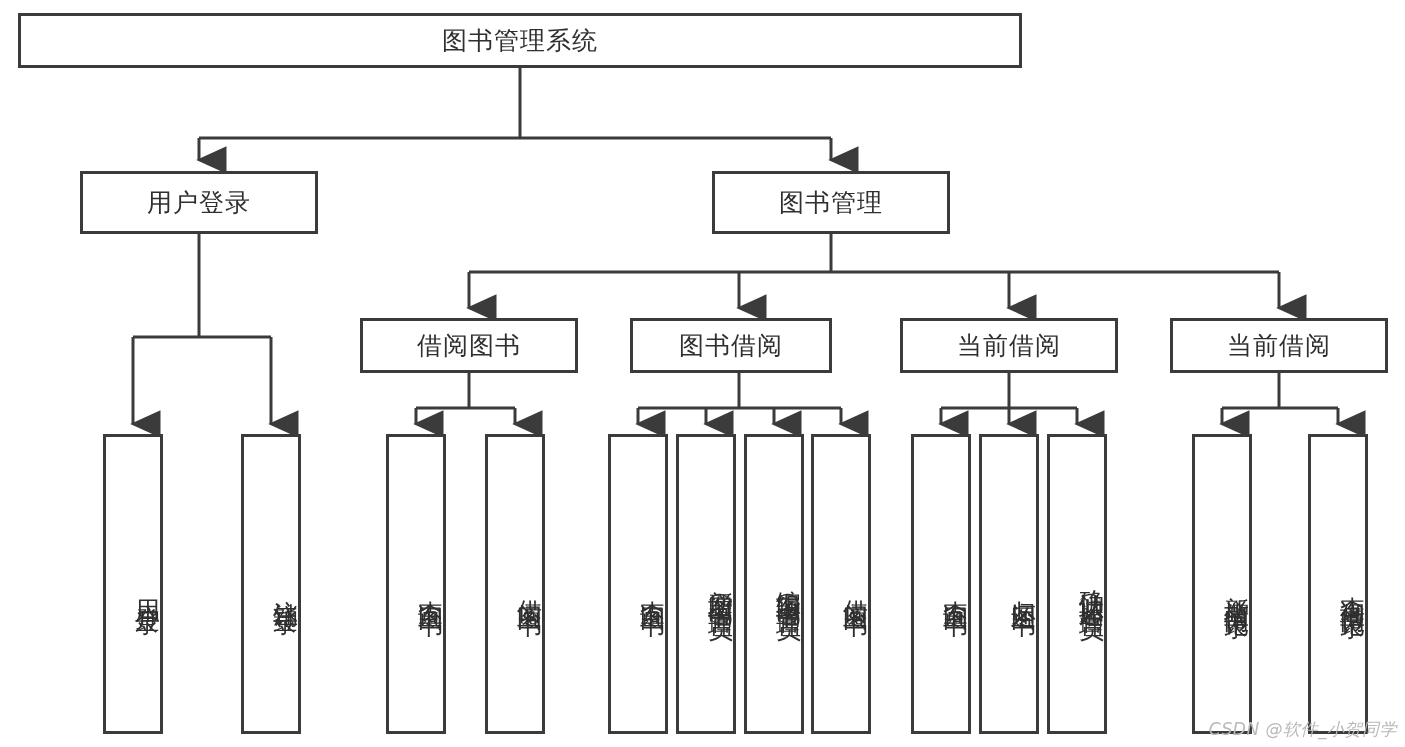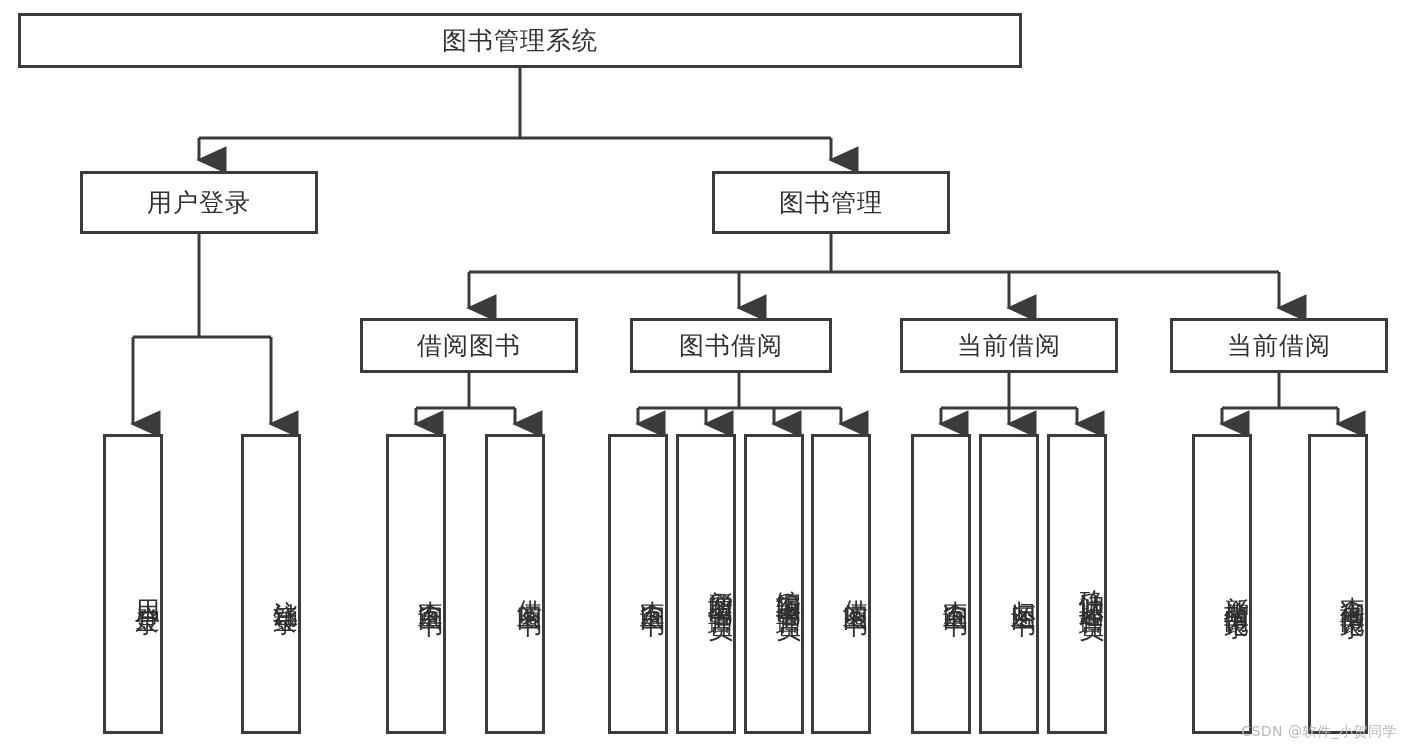--- a/index.html
+++ b/index.html
@@ -50,24 +50,25 @@
     letter-spacing: 4px;
     align-items: flex-start;
     justify-content: center;
     padding-top: 8px;
     line-height: 1.0;
   }
   .watermark {
     position: absolute;
     right: 8px;
     bottom: 6px;
-    font-size: 14px;
+    font-size: 17px;
     color: #b9b9b9;
     letter-spacing: 0.5px;
     white-space: nowrap;
+    font-style: italic;
   }
 </style>
 </head>
 <body>
 
 <div id="canvas">
 
   <svg id="edges" viewBox="0 0 1405 747" xmlns="http://www.w3.org/2000/svg">
     <defs>
       <marker id="arrow" viewBox="0 0 12 12" refX="6" refY="10" markerWidth="11" markerHeight="11" orient="auto-start-reverse">

